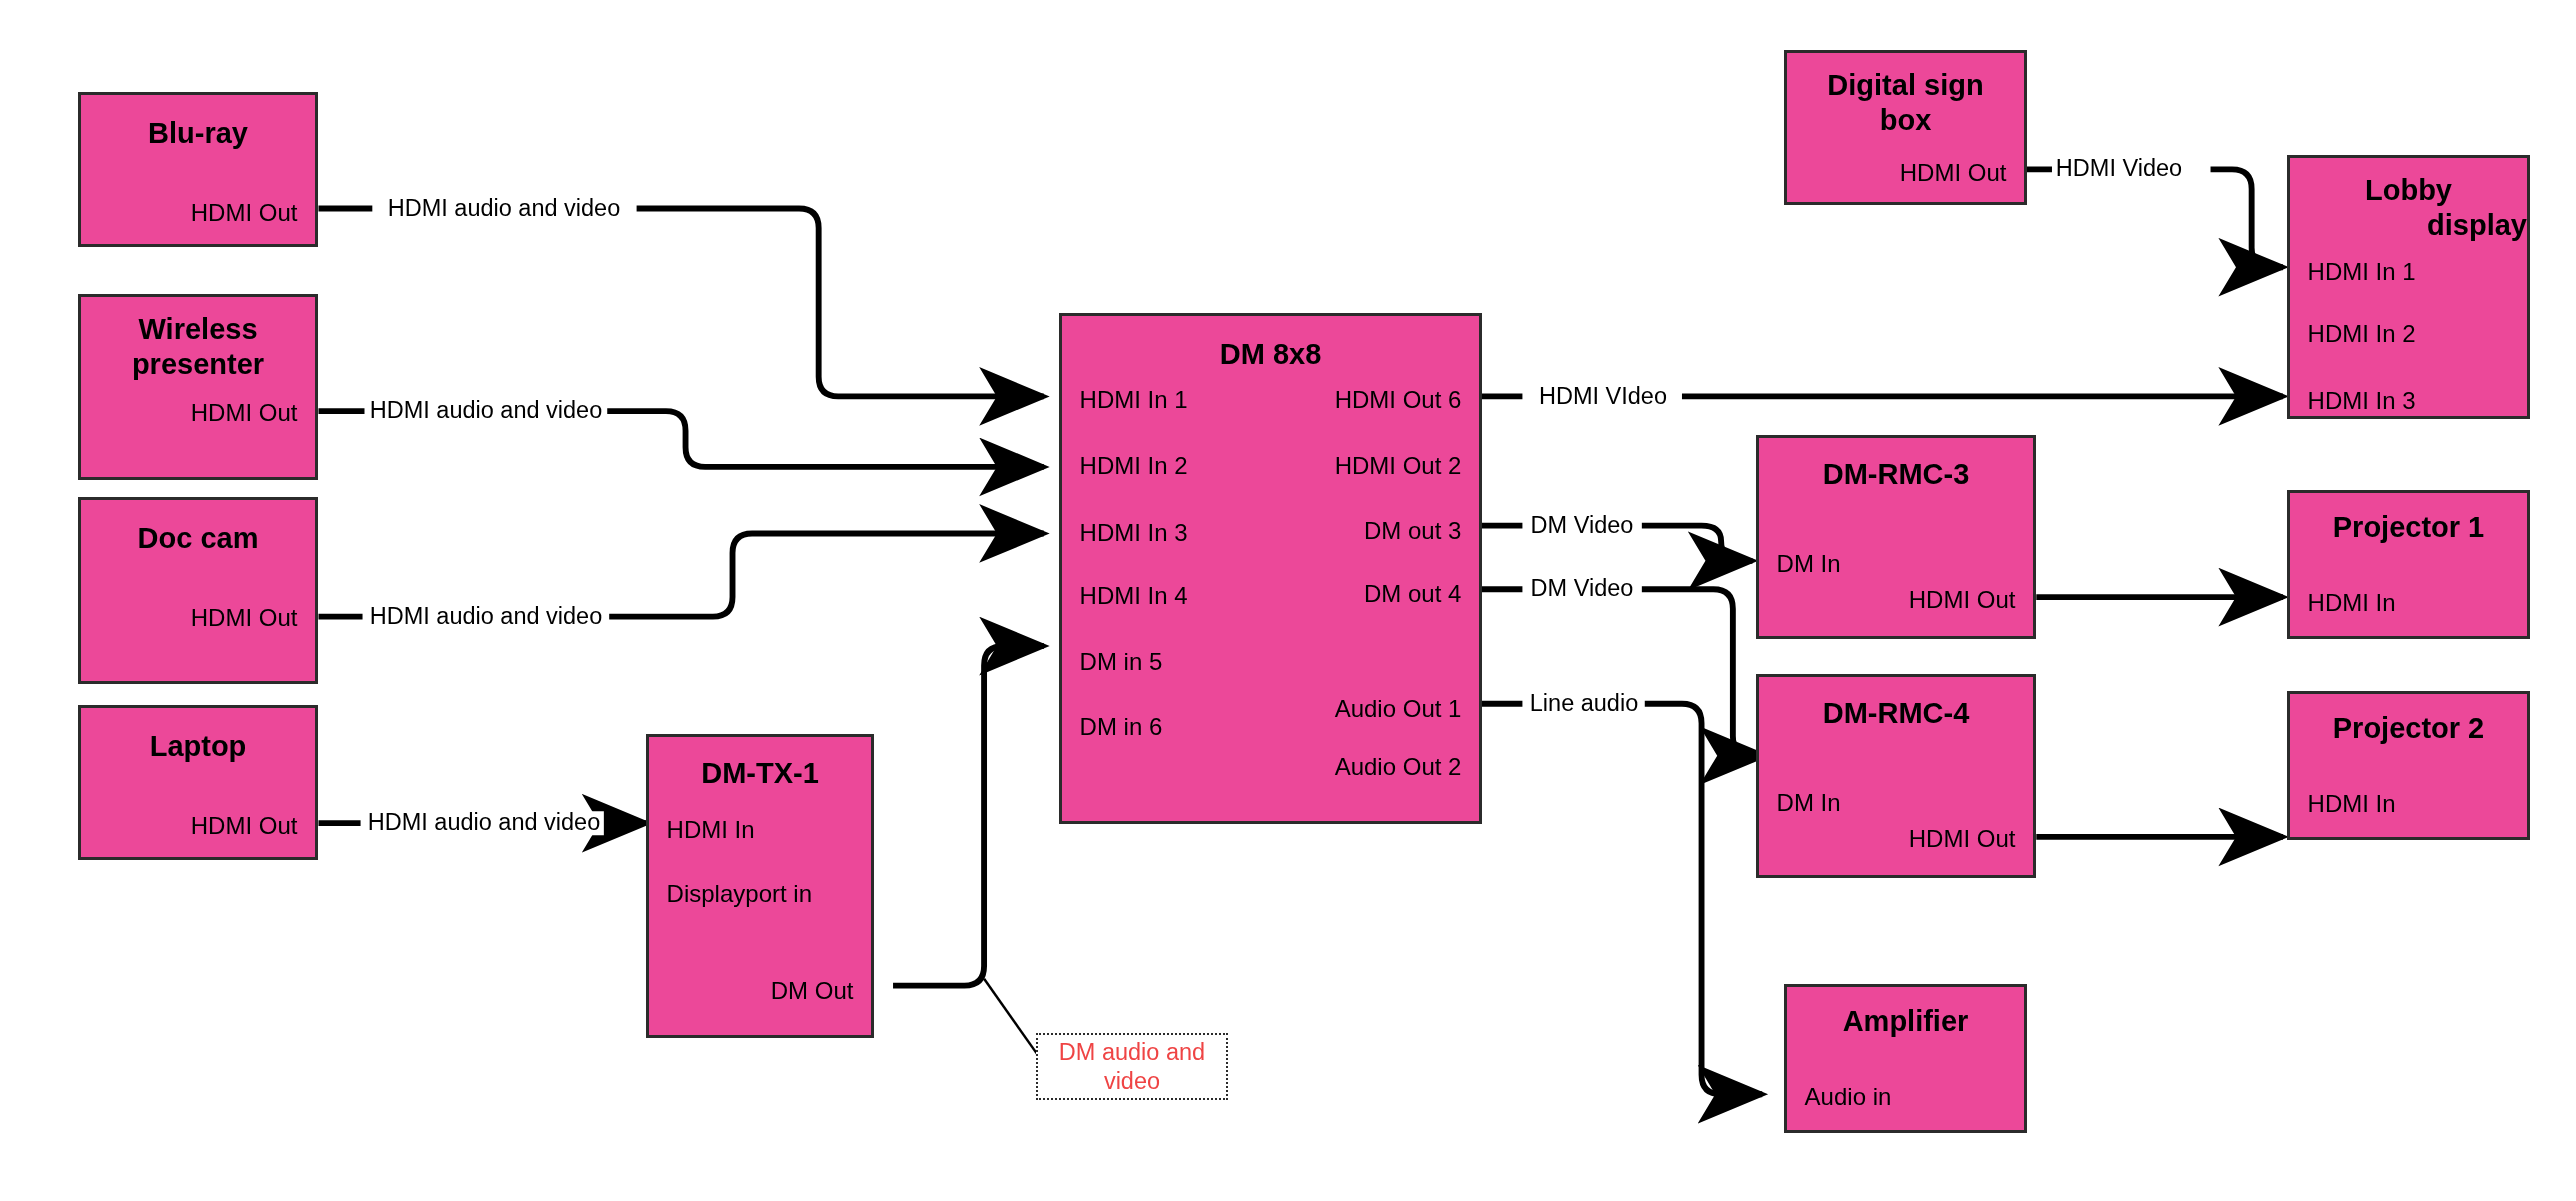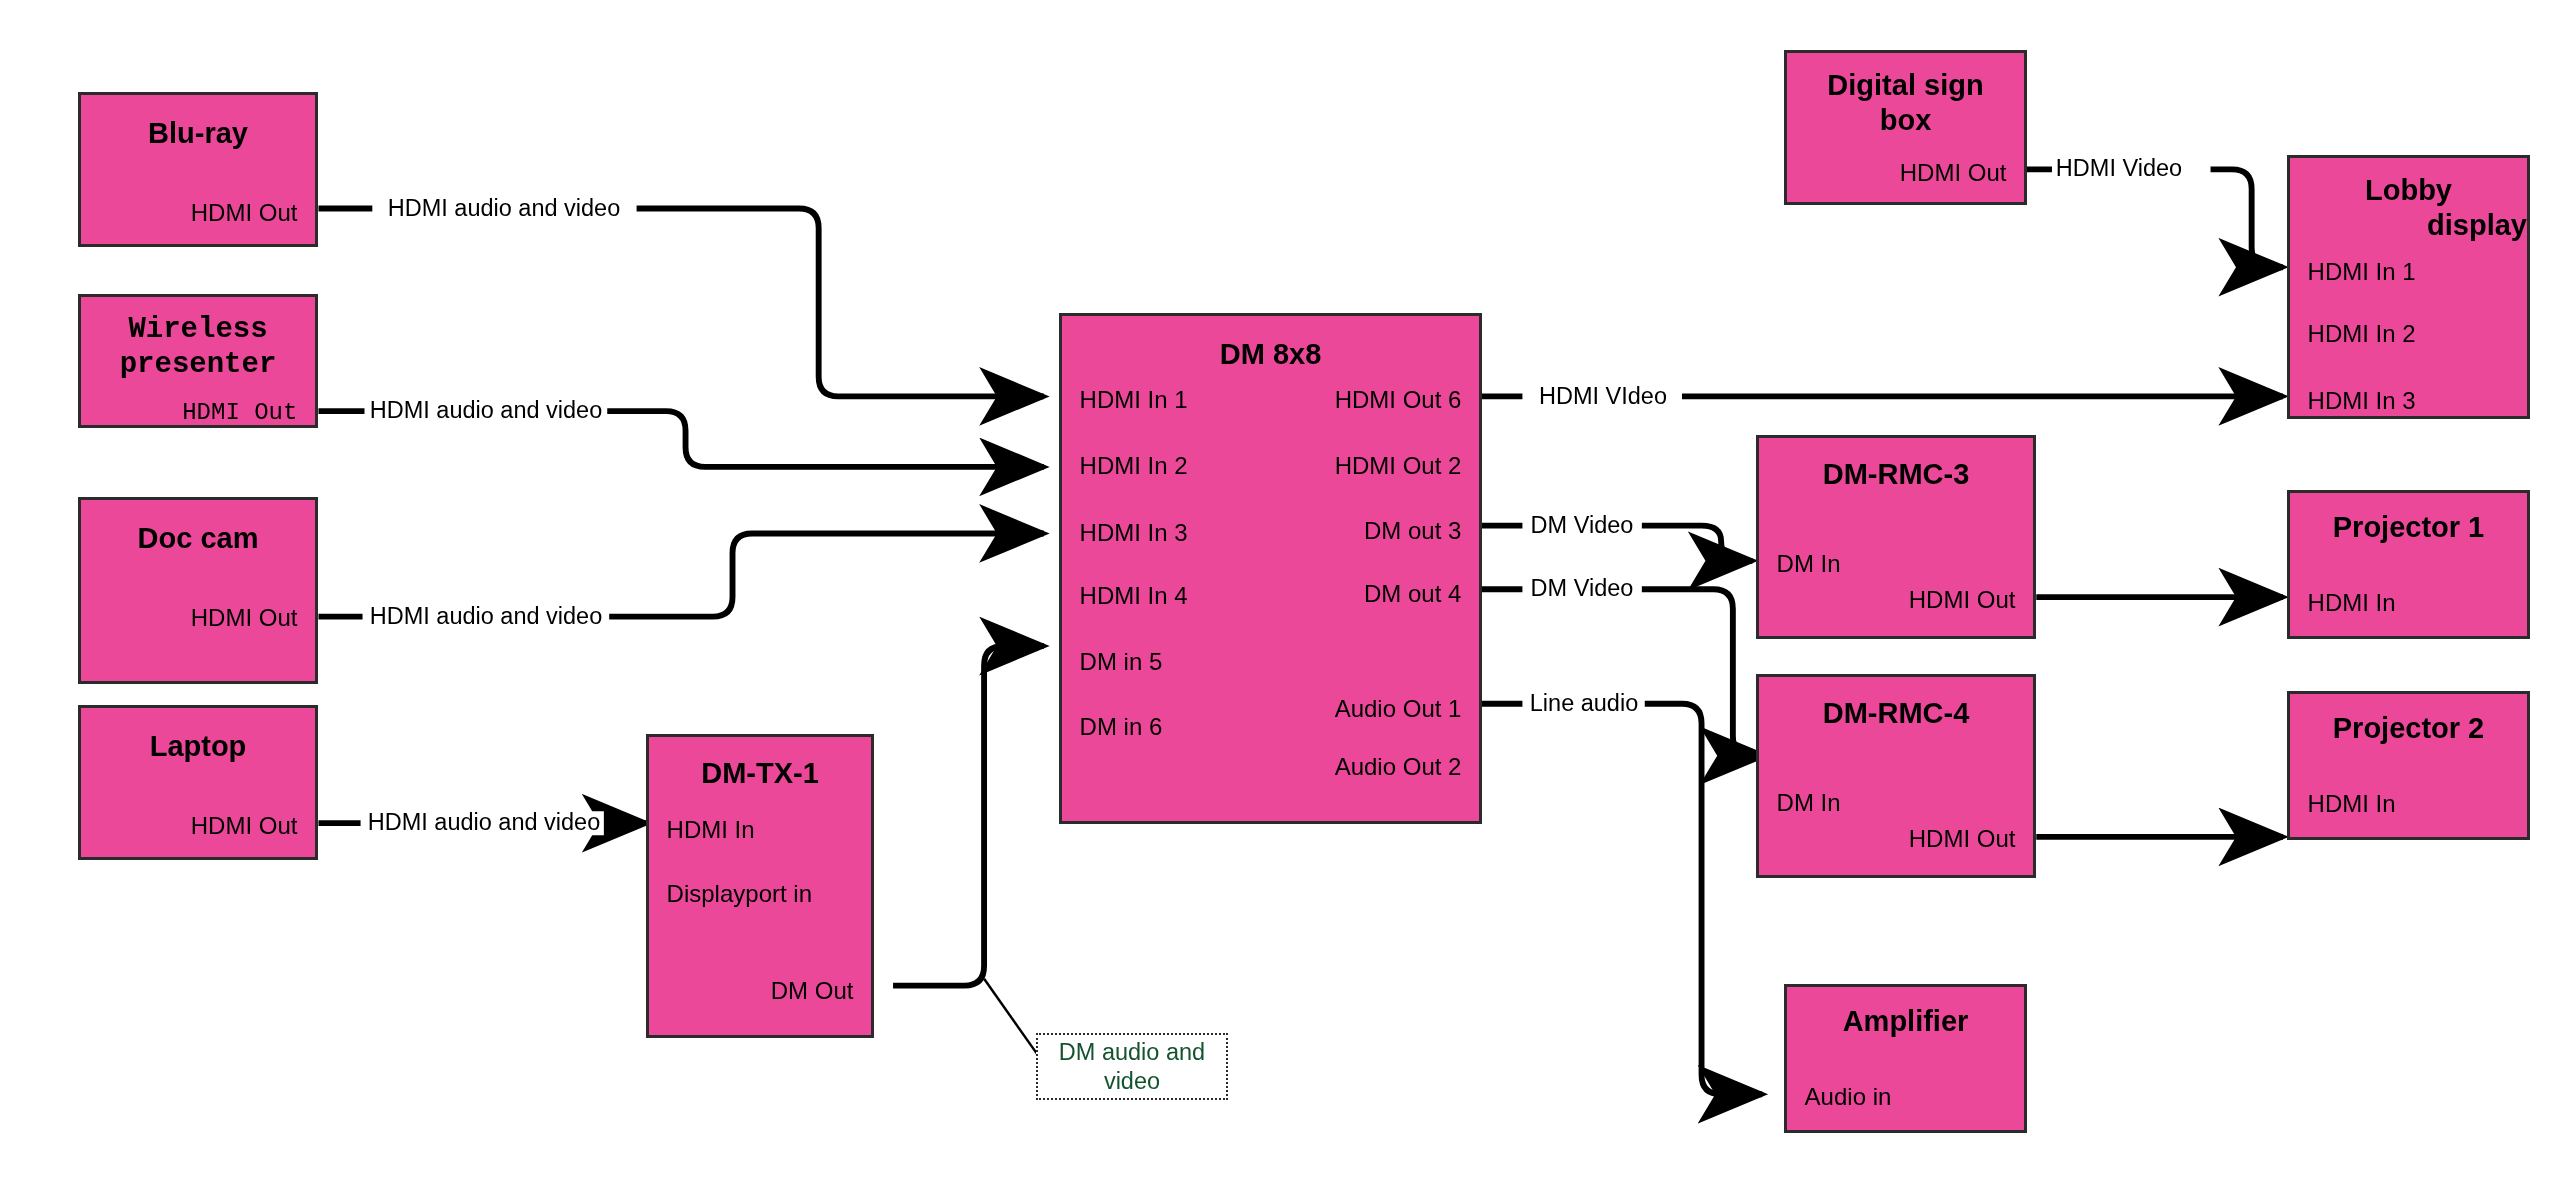--- a/index.html
+++ b/index.html
@@ -45,21 +45,21 @@
     padding:0 3.9px;
     transform:translate(-50%,-50%);
   }
 
   .callout{
     position:absolute;
     box-sizing:border-box;
     border:2px dotted #2b2b2b;
     background:#ffffff;
     font-size:23.5px;
-    color:#14532d;
+    color:#ef4444;
     text-align:center;
     line-height:1.22;
     display:flex;align-items:center;justify-content:center;
     padding:3.9px 5.9px;
   }
 </style>
 </head>
 <body>
 
 <div id="canvas">
@@ -108,21 +108,21 @@
       <path d="M 2080,855 L 2332,855" marker-end="url(#arrow)"></path>
 
     </g>
   </svg>
 
   <div class="node" style="left:78px;top:92px;width:240px;height:155px;">
     <div class="title" style="top:21.5px;">Blu-ray</div>
     <div class="port right" style="top:106px;">HDMI Out</div>
   </div>
 
-  <div class="node" style="left:78px;top:294px;width:240px;height:134px;font-family:Liberation Mono, monospace;">
+  <div class="node" style="left:78px;top:294px;width:240px;height:186px;">
     <div class="title" style="top:15.7px;">Wireless</div>
     <div class="title" style="top:51px;">presenter</div>
     <div class="port right" style="top:104px;">HDMI Out</div>
   </div>
 
   <div class="node" style="left:78px;top:497px;width:240px;height:187px;">
     <div class="title" style="top:21.5px;">Doc cam</div>
     <div class="port right" style="top:106px;">HDMI Out</div>
   </div>
 

